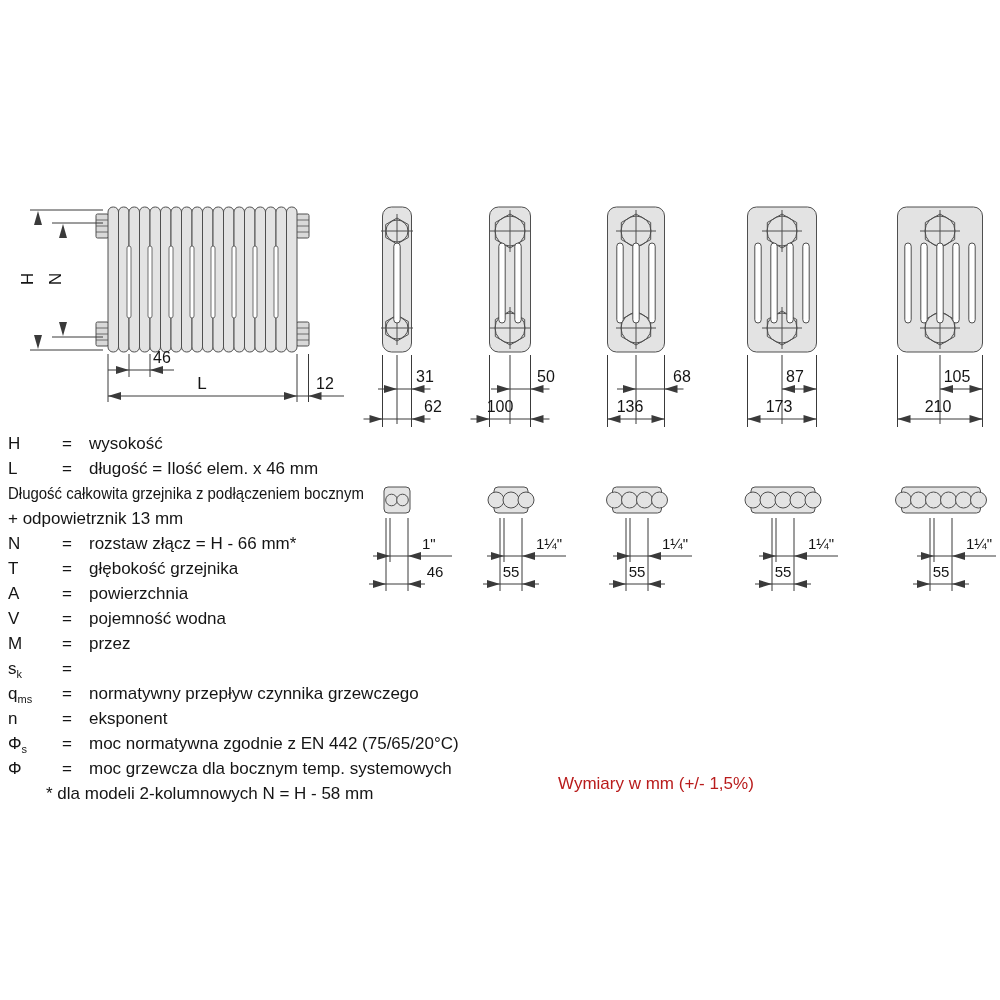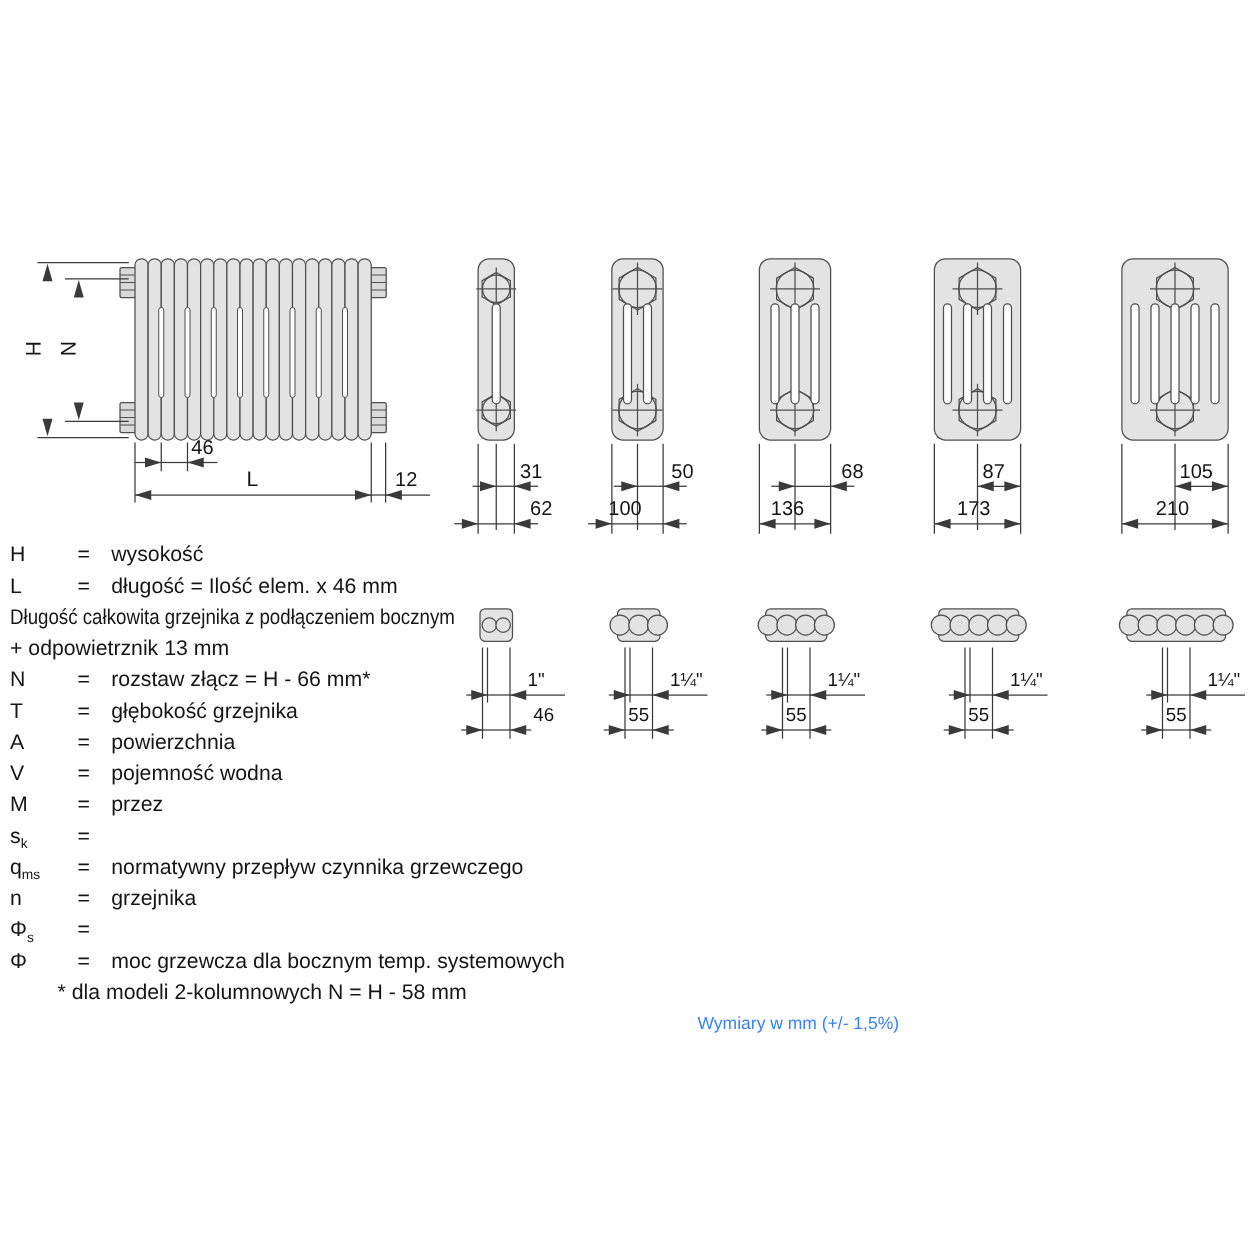--- a/index.html
+++ b/index.html
@@ -11,21 +11,21 @@
   .lrow{height:25px;display:flex;align-items:baseline;white-space:nowrap;
         font-size:17px;line-height:25px;color:#151515;}
   .lrow .sym{display:inline-block;width:54px;flex:none;}
   .lrow .eq{display:inline-block;width:27px;flex:none;}
   .lrow sub{font-size:11px;line-height:0;}
   .wide{display:block;}
   .c88{transform:scaleX(.88);transform-origin:0 50%;}
   .c95{transform:scaleX(.95);transform-origin:0 50%;}
   .indent{padding-left:38px;}
   
-  #note{position:absolute;left:558px;top:774px;font-size:14px;color:#3b82f6;margin-top:36px;}
+  #note{position:absolute;left:558px;top:774px;font-size:17px;color:#b91c1c;}
   svg text{font-family:"Liberation Sans",sans-serif;}
 </style>
 </head>
 <body>
 
 <div id="page">
   <div id="drawing"><svg width="1000" height="1000" viewBox="0 0 1000 1000">
         <g>
           <g>
             <rect x="96" y="214" width="12.5" height="24" rx="1.5" ry="1.5" fill="#d9d9d9" stroke="#4f4f4f" stroke-width="1"></rect>
@@ -427,25 +427,26 @@
         <span class="eq">=</span>
     </div>
     <div class="lrow">
       <span class="sym"><span>q</span><sub>ms</sub></span>
         <span class="eq">=</span>
         <span class="desc">normatywny przepływ czynnika grzewczego</span>
     </div>
     <div class="lrow">
       <span class="sym"><span>n</span><sub></sub></span>
         <span class="eq">=</span>
-        <span class="desc">grzejnika</span>
+        <span class="desc">eksponent</span>
     </div>
     <div class="lrow">
       <span class="sym"><span>Φ</span><sub>s</sub></span>
         <span class="eq">=</span>
+        <span class="desc">moc normatywna zgodnie z EN 442 (75/65/20°C)</span>
     </div>
     <div class="lrow">
       <span class="sym"><span>Φ</span><sub></sub></span>
         <span class="eq">=</span>
         <span class="desc">moc grzewcza dla bocznym temp. systemowych</span>
     </div>
     <div class="lrow">
       <span class="wide indent">* dla modeli 2-kolumnowych N = H - 58 mm</span>
     </div>
   </div>

